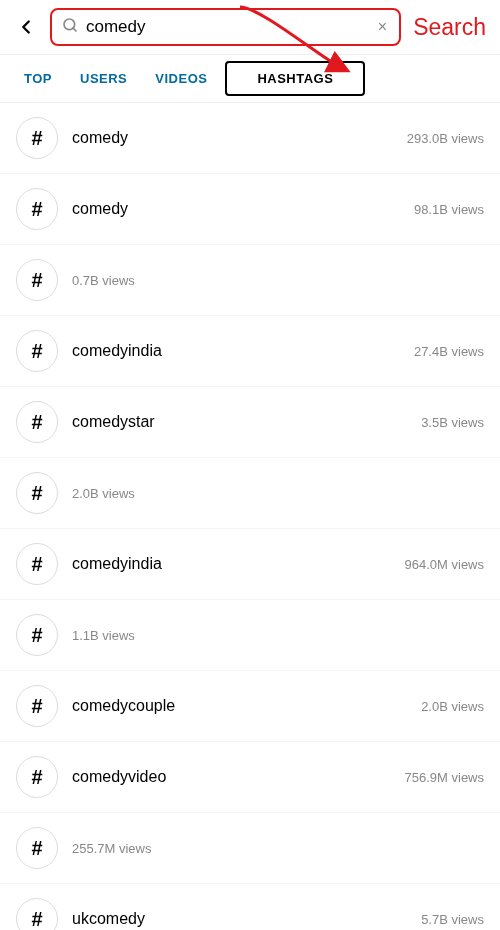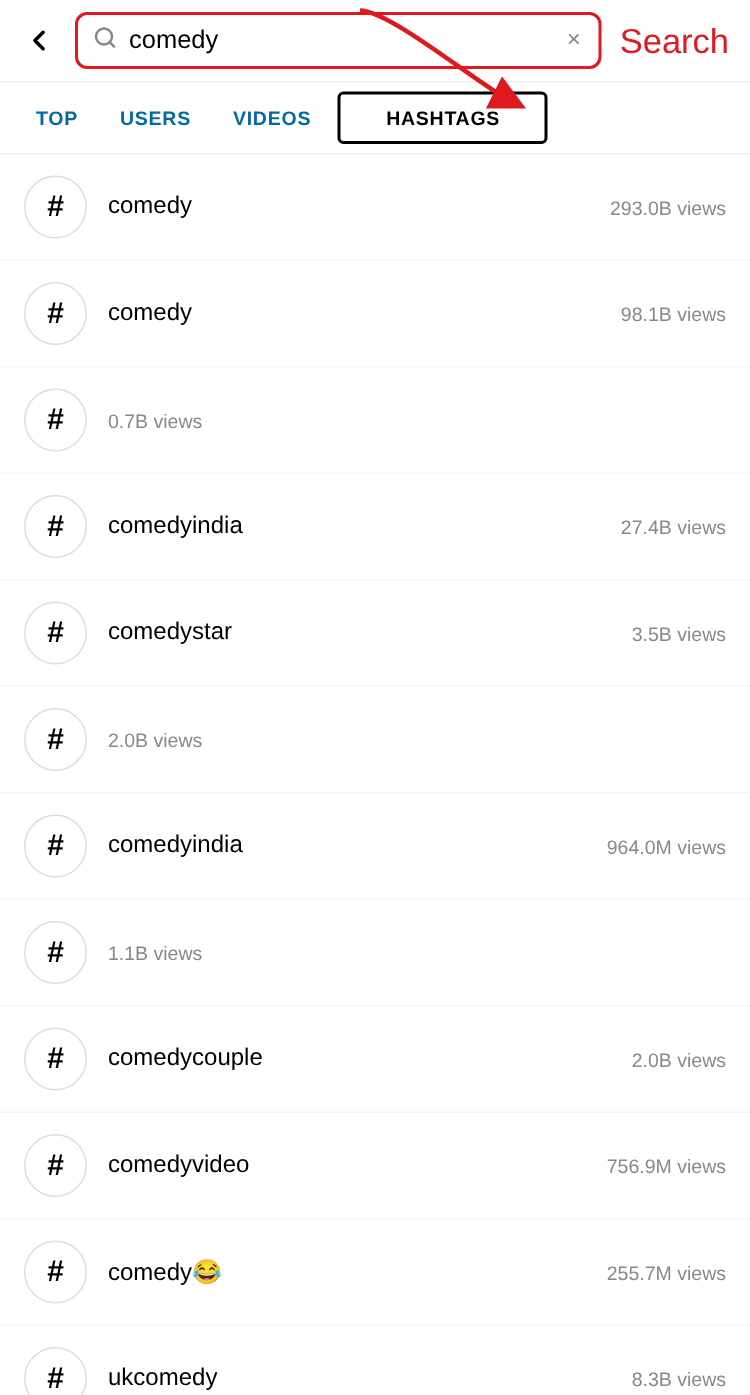--- a/index.html
+++ b/index.html
@@ -211,21 +211,20 @@
       <span class="hashtag-name">comedycouple</span>
       <span class="hashtag-views">2.0B views</span>
     </div>
     <div class="hashtag-item">
       <div class="hash-icon-circle">#</div>
       <span class="hashtag-name">comedyvideo</span>
       <span class="hashtag-views">756.9M views</span>
     </div>
     <div class="hashtag-item">
       <div class="hash-icon-circle">#</div>
-      <span class="hashtag-name">comedy😂</span>
       <span class="hashtag-views">255.7M views</span>
     </div>
     <div class="hashtag-item">
       <div class="hash-icon-circle">#</div>
       <span class="hashtag-name">ukcomedy</span>
-      <span class="hashtag-views">8.3B views</span>
+      <span class="hashtag-views">5.7B views</span>
     </div>
   </div>
 
 </body></html>

